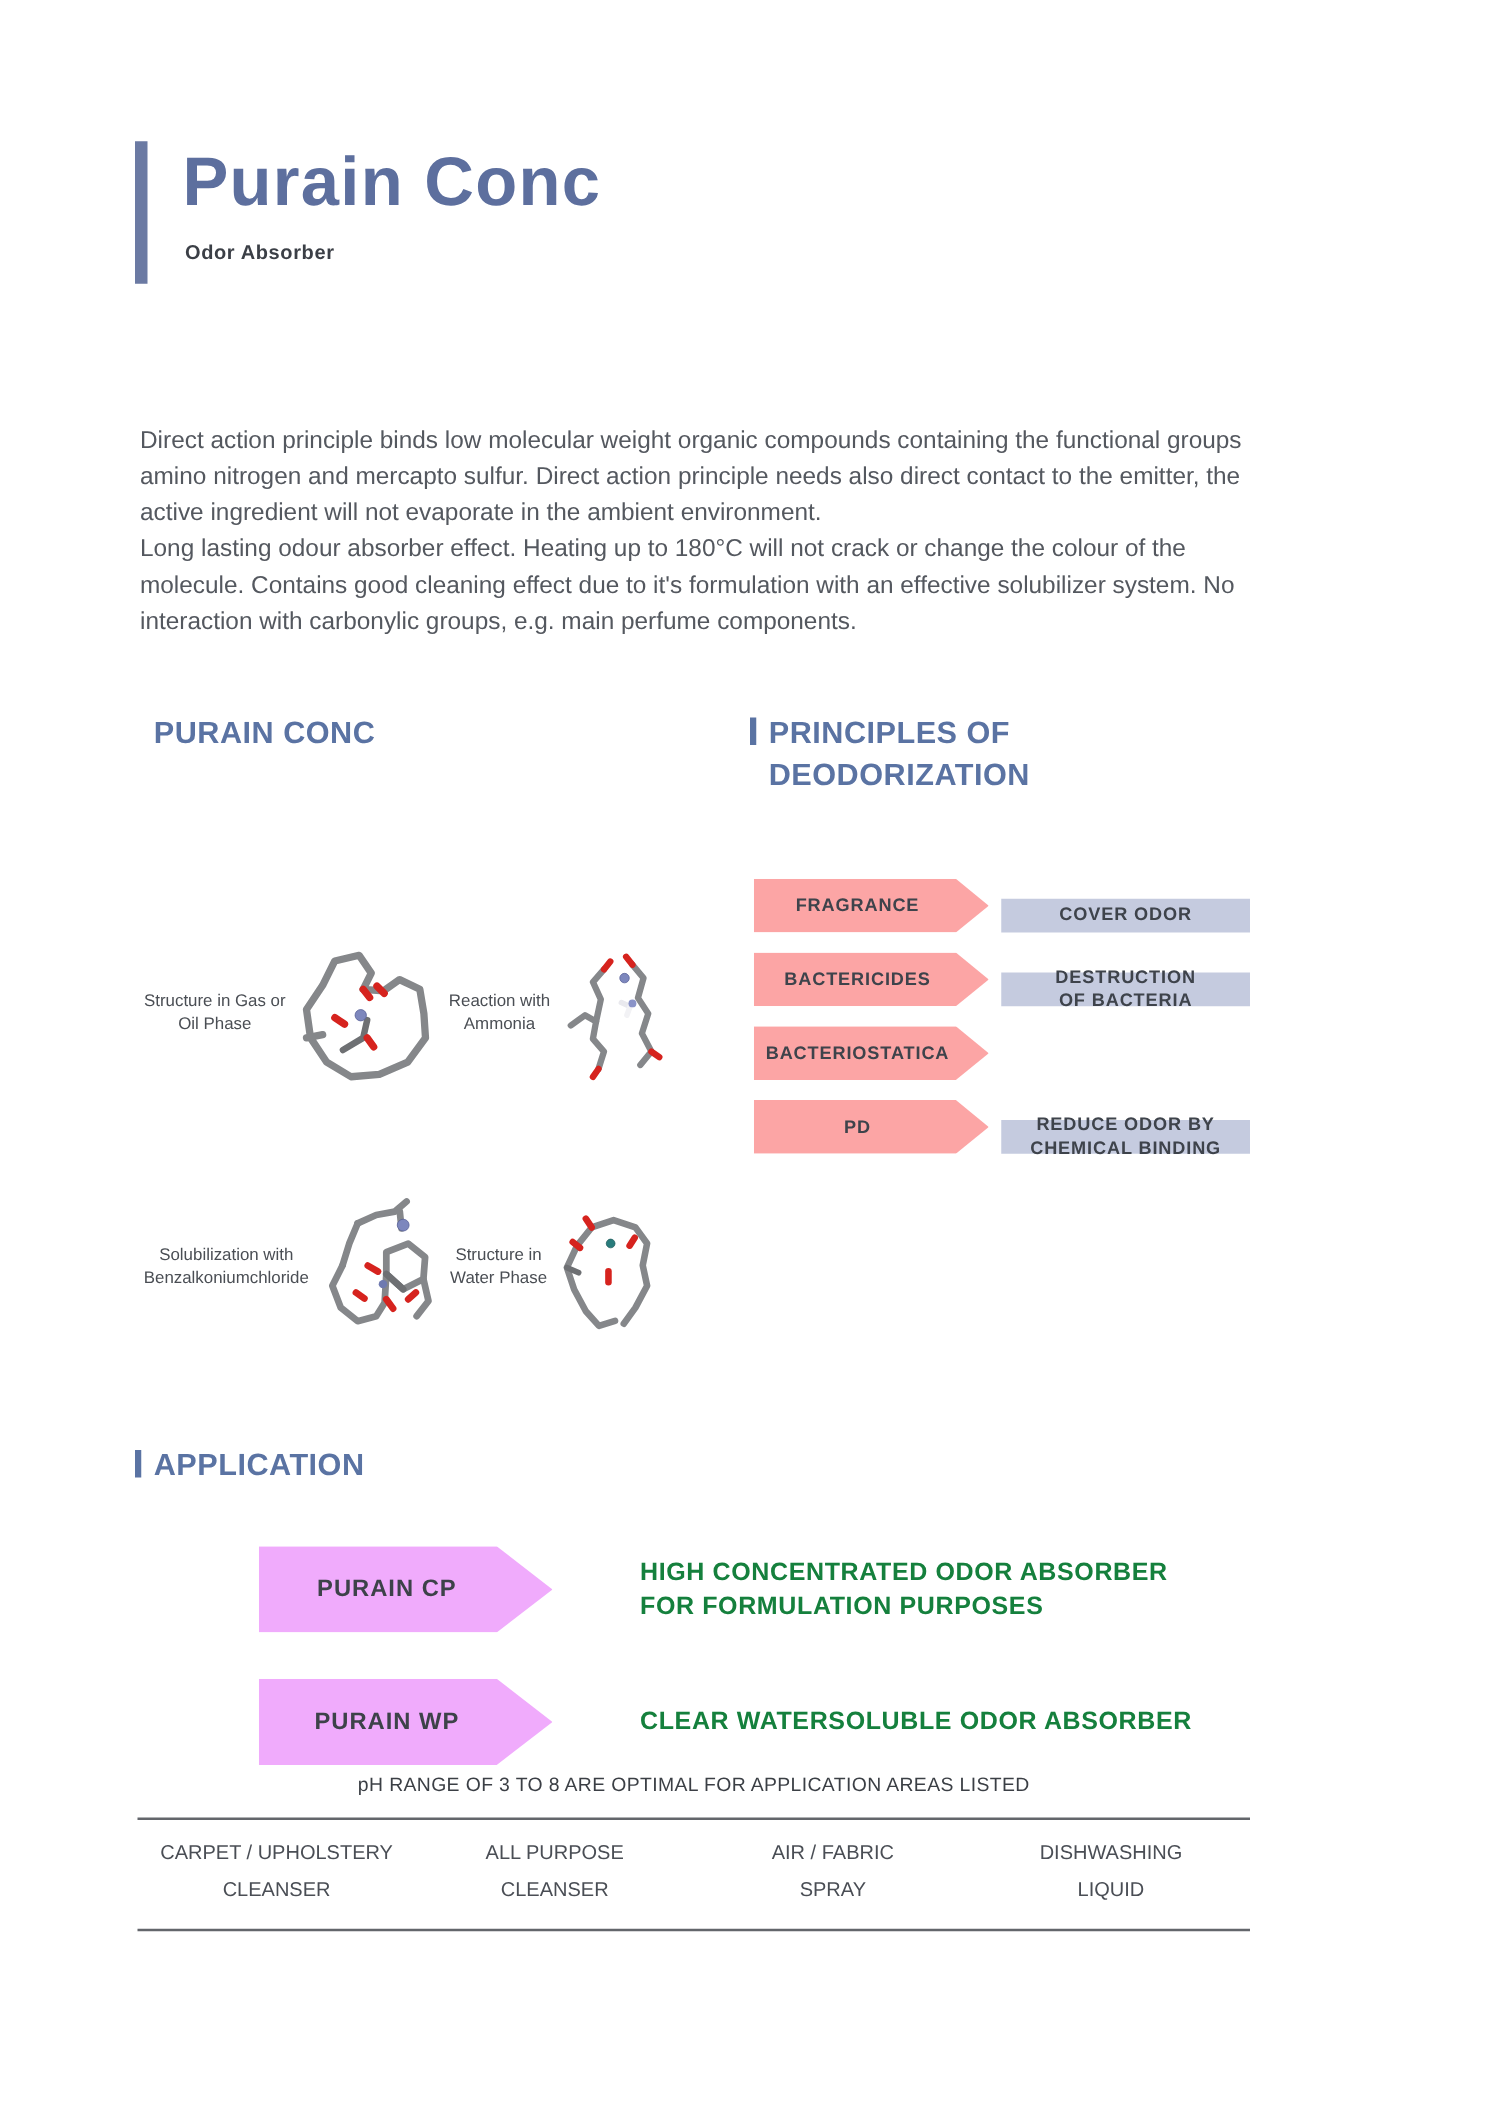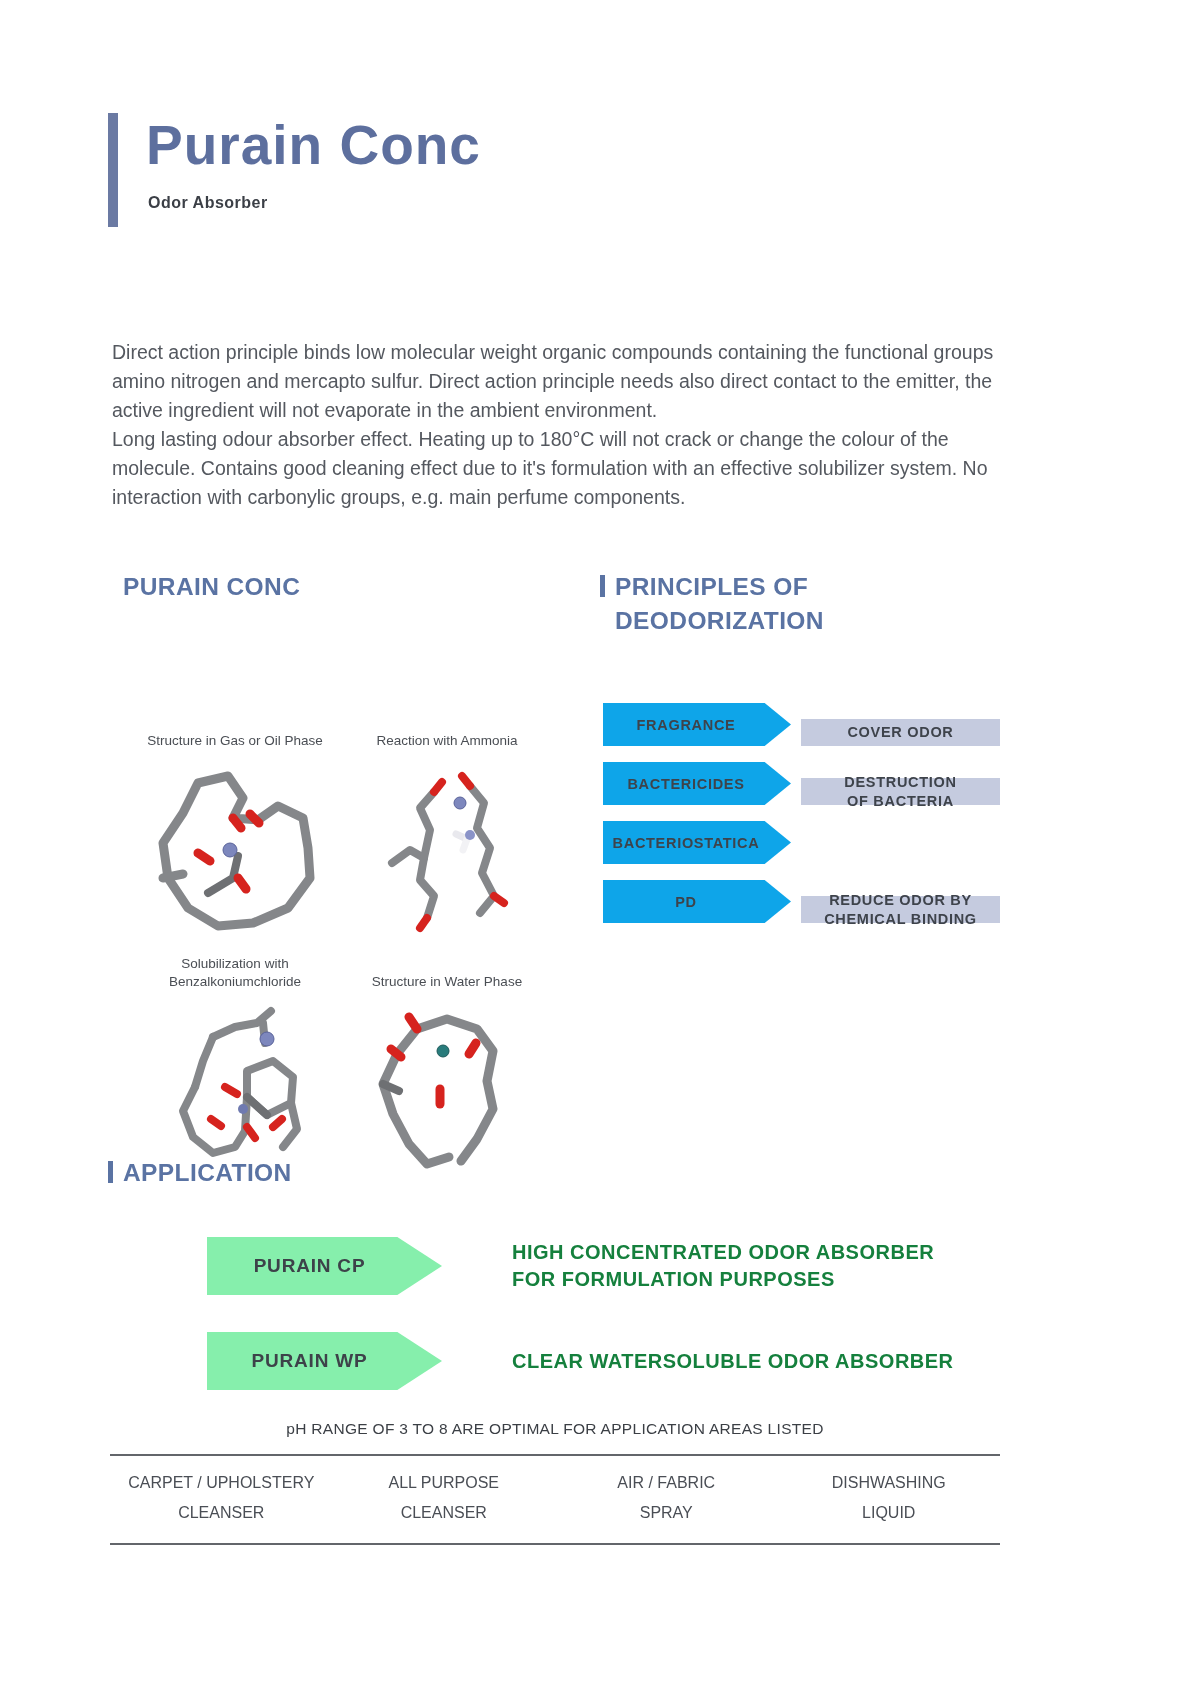--- a/index.html
+++ b/index.html
@@ -41,50 +41,50 @@
   .section-heading .line2 { padding-left:15px; }
   .heading-chem { left:108px; top:570px; }
   .heading-principles { left:600px; top:570px; }
   .heading-application { left:108px; top:1156px; }
 
   
   .figures {
     position:absolute; left:115px; top:712px; width:424px;
     display:grid; grid-template-columns:240px 184px;
   }
-  .fig { display:flex; flex-direction:column; align-items:center; margin-bottom:10px; }
+  .fig { display:flex; flex-direction:row; align-items:center; margin-bottom:10px; }
   .fig-label {
     min-height:38px; display:flex; flex-direction:column; justify-content:flex-end;
     text-align:center; font-size:13.5px; color:#4a4e54; line-height:18px;
   }
   .fig svg { margin-top:8px; }
 
   
   .principles-rows { position:absolute; left:603px; top:703px; width:397px; }
   .p-row { display:flex; align-items:stretch; height:43px; margin-bottom:16px; }
   .p-agent {
-    width:188px; background:#0ea5e9;
+    width:188px; background:#fca5a5;
     clip-path:polygon(0 0, 86% 0, 100% 50%, 86% 100%, 0 100%);
     display:flex; align-items:center; justify-content:center; padding-right:22px;
     font-size:14.5px; font-weight:bold; color:#3e434b; letter-spacing:0.7px;
     box-sizing:border-box;
   }
   .p-effect {
     width:199px; margin-left:10px; background:#c5cbdf;
     display:flex; flex-direction:column; align-items:center; justify-content:center;
     font-size:14.5px; font-weight:bold; color:#3e434b; letter-spacing:0.7px;
     line-height:19px; text-align:center;margin-top:16px;
   }
   .p-effect span { display:block; }
 
   
   .app-rows { position:absolute; left:207px; top:1237px; }
   .app-row { display:flex; align-items:center; margin-bottom:37px; }
   .app-arrow {
-    width:235px; height:58px; background:#86efac;
+    width:235px; height:69px; background:#f0abfc;
     clip-path:polygon(0 0, 81% 0, 100% 50%, 81% 100%, 0 100%);
     display:flex; align-items:center; justify-content:center; padding-right:30px;
     font-size:19px; font-weight:bold; color:#3d4249; letter-spacing:0.8px;
     box-sizing:border-box; flex-shrink:0;
   }
   .app-desc {
     margin-left:70px; font-size:20px; font-weight:bold; color:#15803d;
     letter-spacing:0.5px; line-height:27px;
   }
   .app-desc span { display:block; }

